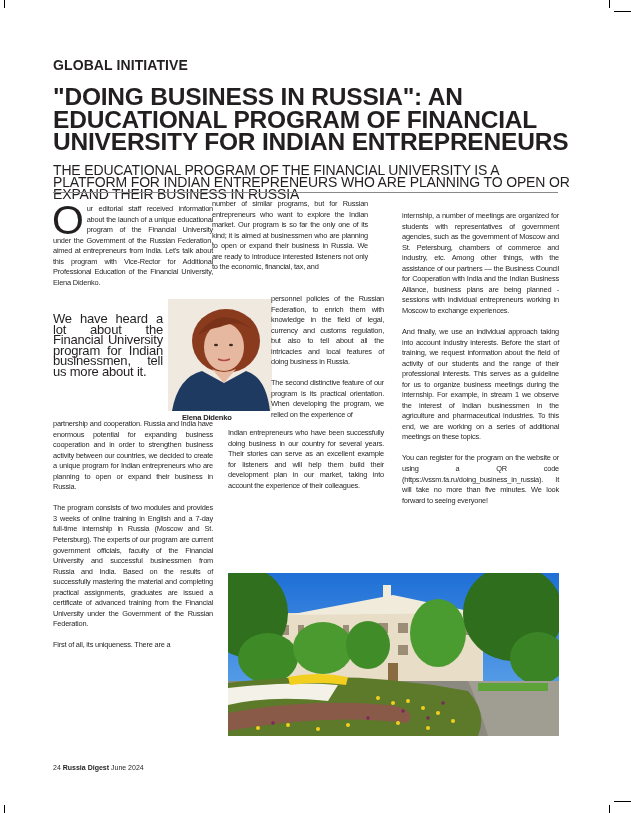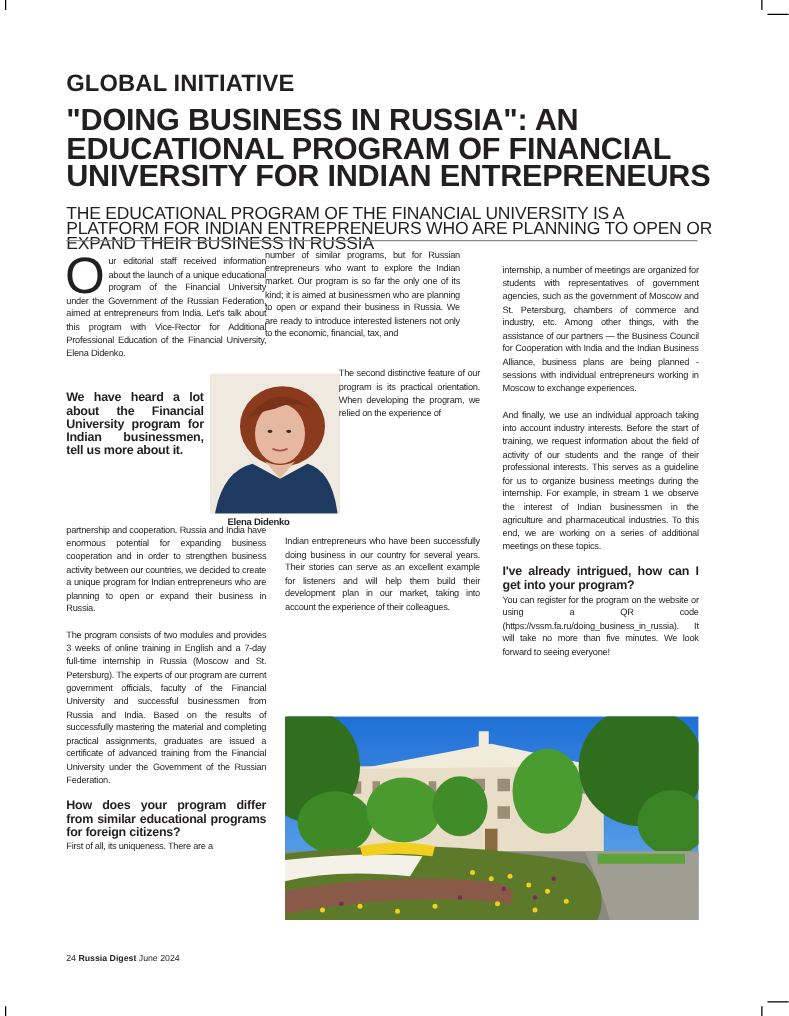--- a/index.html
+++ b/index.html
@@ -4,21 +4,21 @@
 <style>
   * { box-sizing: border-box; margin: 0; padding: 0; }
   html, body { width: 631px; height: 813px; background: #ffffff; overflow: hidden; }
   body { position: relative; font-family: "Liberation Sans", sans-serif; color: #231f20; }
 
   .crop { position: absolute; background: #000; }
 
   .section-label {
     position: absolute; left: 53px; top: 57px;
     font-family: "Liberation Sans", sans-serif; font-weight: bold;
-    font-size: 19px; letter-spacing: 0.1px; color: #231f20;
+    font-size: 14px; letter-spacing: 0.1px; color: #231f20;
   }
   .headline {
     position: absolute; left: 53px; top: 86px; width: 520px;
     font-family: "Liberation Sans", sans-serif; font-weight: bold;
     font-size: 24.5px; line-height: 22.5px; letter-spacing: -0.2px;
     color: #231f20; text-transform: uppercase;
   }
   .standfirst {
     position: absolute; left: 53px; top: 164px; width: 520px;
     font-family: "Liberation Sans", sans-serif;
@@ -27,21 +27,21 @@
   }
   .rule { position: absolute; left: 53px; top: 192px; width: 505px; height: 1px; background: #8a8a8a; }
 
   .col {
     position: absolute; font-family: "Liberation Sans", sans-serif;
     font-size: 7.4px; line-height: 10.55px; color: #231f20;
     text-align: justify; letter-spacing: -0.2px;
   }
   .col p { margin-bottom: 10.5px; }
   .col p.tight { margin-bottom: 0; }
-  .q { font-weight: bold; font-size: 10px; line-height: 10.6px; }
+  .q { font-weight: normal; font-size: 13px; line-height: 10.6px; }
   .dropcap {
     float: left; font-size: 41px; line-height: 30px; font-weight: normal;
     margin: 1px 3px 0 -1px; color: #231f20;
   }
 
   .col1 { left: 53px; top: 204px; width: 108px; }
 
   .col2a { left: 212px; top: 199px; width: 156px; }
   .col2c { left: 228px; top: 426px; width: 156px; }
 
@@ -84,21 +84,20 @@
   <p>
     <span class="dropcap">O</span><span>ur editorial staff received information about the launch of a unique educational program of the Financial University under the Government of the Russian Federation, aimed at entrepreneurs from India. Let's talk about this program with Vice-Rector for Additional Professional Education of the Financial University, Elena Didenko.</span>
   </p>
 </div>
 <div class="col" style="left:53px;top:314px;width:110px;">
   <p class="q tight">We have heard a lot about the Financial University program for Indian businessmen, tell us more about it.</p>
 </div>
 <div class="col" style="left:53px;top:419px;width:160px;">
   <p>partnership and cooperation. Russia and India have enormous potential for expanding business cooperation and in order to strengthen business activity between our countries, we decided to create a unique program for Indian entrepreneurs who are planning to open or expand their business in Russia.</p>
   <p style="margin-top:2px;">The program consists of two modules and provides 3 weeks of online training in English and a 7-day full-time internship in Russia (Moscow and St. Petersburg). The experts of our program are current government officials, faculty of the Financial University and successful businessmen from Russia and India. Based on the results of successfully mastering the material and completing practical assignments, graduates are issued a certificate of advanced training from the Financial University under the Government of the Russian Federation.</p>
-  <p class="q tight">How does your program differ from similar educational programs for foreign citizens?</p>
   <p class="tight">First of all, its uniqueness. There are a</p>
 </div>
 
 <div class="portrait">
   <svg width="104" height="112" viewBox="0 0 104 112">
     <rect width="104" height="112" fill="#efe9df"></rect>
     <ellipse cx="58" cy="42" rx="34" ry="32" fill="#8a3b1e"></ellipse>
     <ellipse cx="56" cy="48" rx="20" ry="24" fill="#e7b8a0"></ellipse>
     <path d="M30 36 Q52 4 84 30 Q70 20 52 28 Q40 30 30 36Z" fill="#7a3218"></path>
     <path d="M4 112 Q10 78 34 72 L56 84 L78 72 Q98 78 102 112Z" fill="#1f3a60"></path>
@@ -107,30 +106,30 @@
     <ellipse cx="63" cy="46" rx="2" ry="1.3" fill="#3a2a22"></ellipse>
     <path d="M50 60 Q56 63 62 60" stroke="#b04a4a" stroke-width="1.5" fill="none"></path>
   </svg>
 </div>
 <div class="caption">Elena Didenko</div>
 
 <div class="col col2a">
   <p class="tight">number of similar programs, but for Russian entrepreneurs who want to explore the Indian market. Our program is so far the only one of its kind; it is aimed at businessmen who are planning to open or expand their business in Russia. We are ready to introduce interested listeners not only to the economic, financial, tax, and</p>
 </div>
 <div class="col" style="left:271px;top:294px;width:113px;">
+  <p>personnel policies of the Russian Federation, to enrich them with knowledge in the field of legal, currency and customs regulation, but also to tell about all the intricacies and local features of doing business in Russia.</p>
   <p class="tight">The second distinctive feature of our program is its practical orientation. When developing the program, we relied on the experience of</p>
 </div>
 <div class="col col2c" style="top:428px;">
   <p>Indian entrepreneurs who have been successfully doing business in our country for several years. Their stories can serve as an excellent example for listeners and will help them build their development plan in our market, taking into account the experience of their colleagues.</p>
 </div>
 
 <div class="col col3">
   <p>internship, a number of meetings are organized for students with representatives of government agencies, such as the government of Moscow and St. Petersburg, chambers of commerce and industry, etc. Among other things, with the assistance of our partners — the Business Council for Cooperation with India and the Indian Business Alliance, business plans are being planned - sessions with individual entrepreneurs working in Moscow to exchange experiences.</p>
   <p>And finally, we use an individual approach taking into account industry interests. Before the start of training, we request information about the field of activity of our students and the range of their professional interests. This serves as a guideline for us to organize business meetings during the internship. For example, in stream 1 we observe the interest of Indian businessmen in the agriculture and pharmaceutical industries. To this end, we are working on a series of additional meetings on these topics.</p>
-  <p class="q tight">I've already intrigued, how can I get into your program?</p>
   <p class="tight">You can register for the program on the website or using a QR code (https://vssm.fa.ru/doing_business_in_russia). It will take no more than five minutes. We look forward to seeing everyone!</p>
 </div>
 
 <div class="photo">
   <svg width="331" height="163" viewBox="0 0 331 163">
     <defs>
       <linearGradient id="sky" x1="0" y1="0" x2="0" y2="1">
         <stop offset="0" stop-color="#1f6fd6"></stop>
         <stop offset="1" stop-color="#6fb1ee"></stop>
       </linearGradient>

